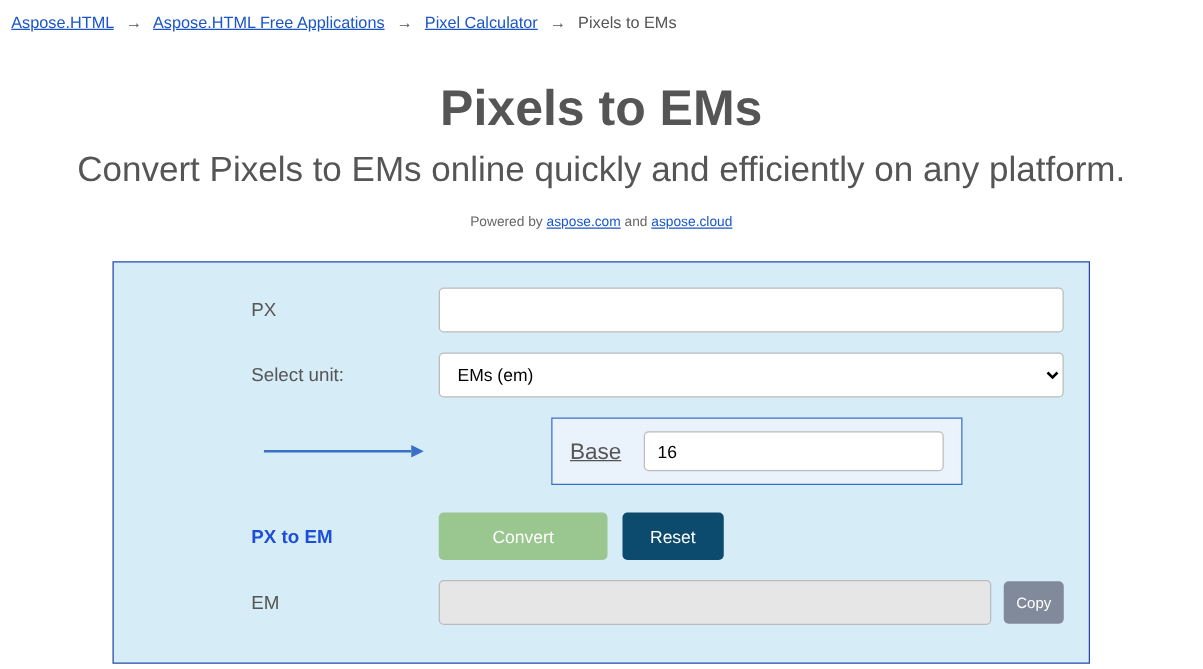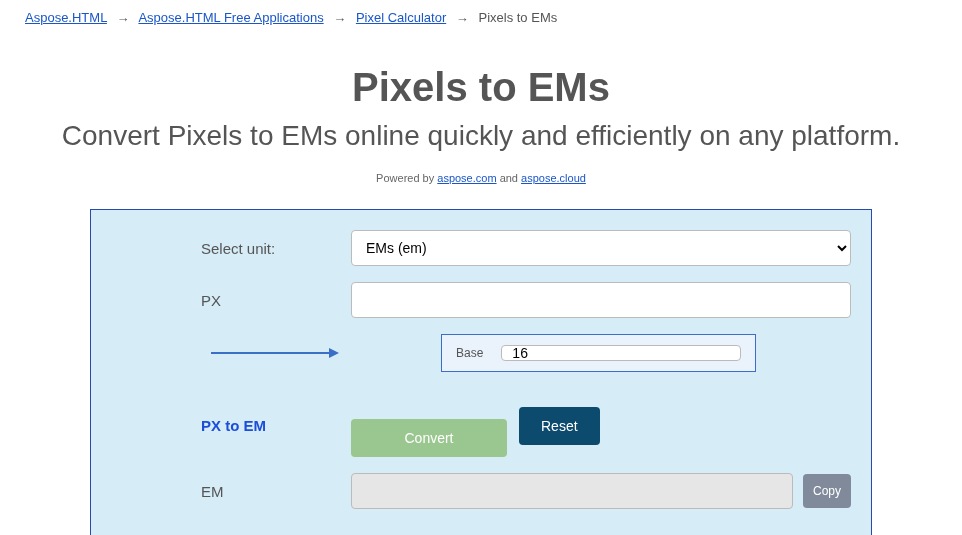--- a/index.html
+++ b/index.html
@@ -4,21 +4,21 @@
 <style>
   * { box-sizing: border-box; }
   body {
     margin: 0;
     font-family: Arial, Helvetica, sans-serif;
     background: #ffffff;
     color: #333;
     width: 962px;
   }
   .breadcrumb {
-    padding: 10px 25px;
+    padding: 10px 9px;
     font-size: 13px;
     color: #555;
   }
   .breadcrumb a {
     color: #1a56c9;
     text-decoration: underline;
   }
   .breadcrumb .sep {
     margin: 0 6px;
     color: #555;
@@ -90,26 +90,27 @@
   .base-box {
     display: inline-flex;
     align-items: center;
     border: 1px solid #3a6fc7;
     background: #eaf3fb;
     padding: 10px 14px;
     margin-left: 90px;
     gap: 18px;
   }
   .base-box label {
-    font-size: 12px;
-    color: #555;
+    font-size: 18px;
+    color: #555;
+    text-decoration: underline;
   }
   .base-box input {
     width: 240px;
-    height: 16px;
+    height: 32px;
   }
   .arrow-row {
     display: flex;
     align-items: center;
     margin-bottom: 16px;
   }
   .arrow-col {
     width: 240px;
     display: flex;
     justify-content: flex-end;
@@ -119,22 +120,21 @@
     height: 38px;
     padding: 0 22px;
     border: none;
     border-radius: 4px;
     font-size: 14px;
     color: #fff;
     cursor: pointer;
   }
   .btn-convert {
     background: #9ac68f;
-    width: 156px;
-    margin-top: 25px;
+    width: 135px;
   }
   .btn-gray {
     background: #0c4a6e;
   }
   .btn-copy {
     background: #808a9a;
     height: 34px;
     padding: 8px 10px;
     font-size: 12px;
     border-radius: 4px;
@@ -163,32 +163,32 @@
 
 <h1>Pixels to EMs</h1>
 <div class="subtitle">Convert Pixels to EMs online quickly and efficiently on any platform.</div>
 <div class="powered">
   <span>Powered by </span><a href="#">aspose.com</a><span> and </span><a href="#">aspose.cloud</a>
 </div>
 
 <div class="panel">
 
   <div class="row">
+    <div class="label-col">PX</div>
+    <div class="field-col">
+      <input type="text" value="" style="">
+    </div>
+  </div>
+
+  <div class="row">
     <div class="label-col">Select unit:</div>
     <div class="field-col">
       <select>
         <option>EMs (em)</option>
       </select>
-    </div>
-  </div>
-
-  <div class="row">
-    <div class="label-col">PX</div>
-    <div class="field-col">
-      <input type="text" value="" style="">
     </div>
   </div>
 
   <div class="arrow-row">
     <div class="arrow-col">
       <svg class="arrow-svg" viewBox="0 0 130 20">
         <line x1="0" y1="10" x2="118" y2="10" stroke="#3a6fc7" stroke-width="2"></line>
         <polygon points="118,5 128,10 118,15" fill="#3a6fc7"></polygon>
       </svg>
     </div>

